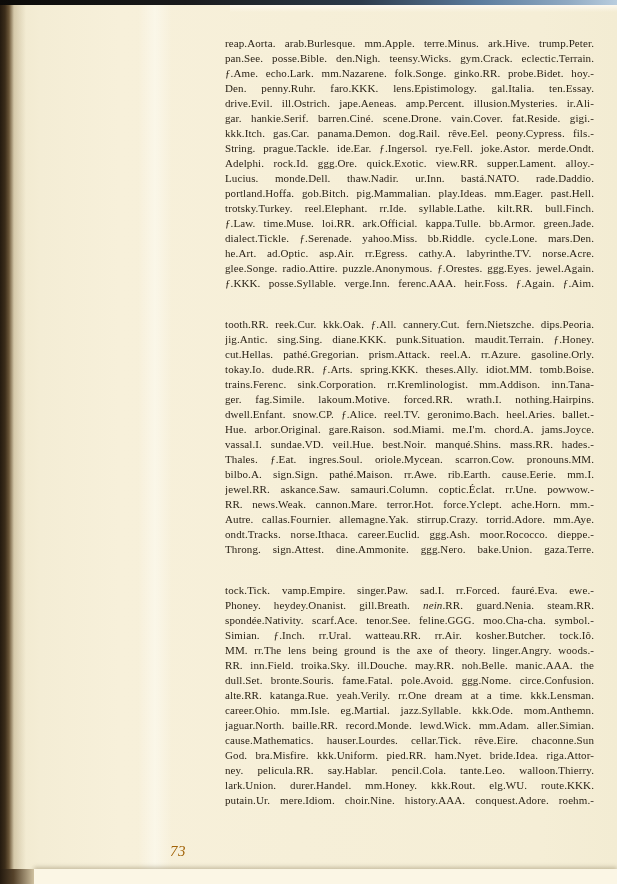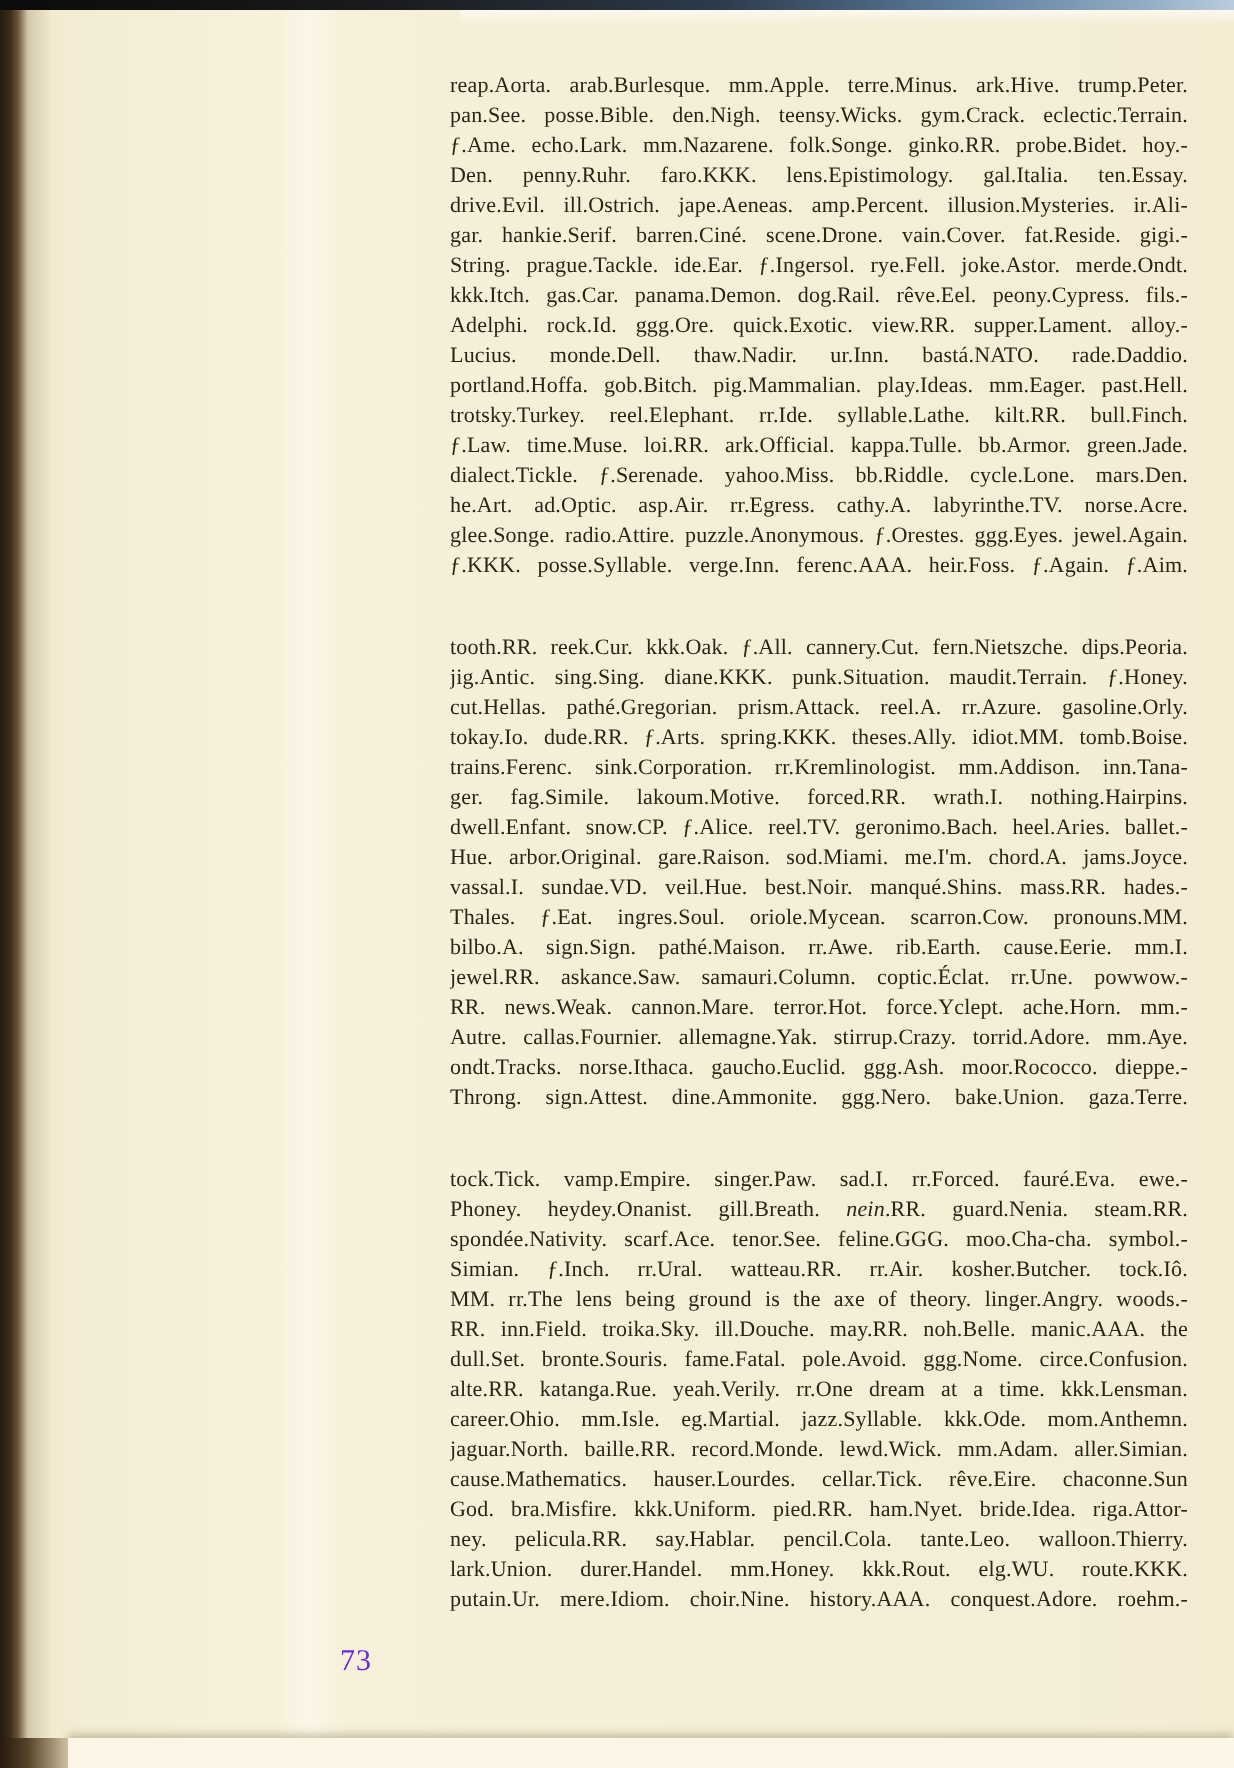--- a/index.html
+++ b/index.html
@@ -55,23 +55,23 @@
   }
   .para { margin: 0 0 26px 0; }
   .line {
     height: 15px; overflow: hidden;
     text-align: justify;
     text-align-last: justify;
     margin-left: 47px;
   }
   .line i { font-style: italic; }
   .page-number {
-    position: absolute; left: 170px; top: 821px;
+    position: absolute; left: 170px; top: 841px;
     font-size: 15px; line-height: 20px;
-    color: #6d28d9; letter-spacing: 0.5px;
+    color: #a16207; letter-spacing: 0.5px; font-style: italic;
   }
 </style>
 </head>
 <body>
 
 <div class="scan-root">
   <div class="paper"></div>
   <div class="gutter-highlight"></div>
   <div class="edge-left"></div>
   <div class="edge-top"></div>
@@ -80,22 +80,22 @@
   <div class="edge-bottom-left"></div>
 
   <div class="textblock">
     <div class="para">
         <div class="line">reap.Aorta. arab.Burlesque. mm.Apple. terre.Minus. ark.Hive. trump.Peter.</div>
         <div class="line">pan.See. posse.Bible. den.Nigh. teensy.Wicks. gym.Crack. eclectic.Terrain.</div>
         <div class="line">ƒ.Ame. echo.Lark. mm.Nazarene. folk.Songe. ginko.RR. probe.Bidet. hoy.-</div>
         <div class="line">Den. penny.Ruhr. faro.KKK. lens.Epistimology. gal.Italia. ten.Essay.</div>
         <div class="line">drive.Evil. ill.Ostrich. jape.Aeneas. amp.Percent. illusion.Mysteries. ir.Ali-</div>
         <div class="line">gar. hankie.Serif. barren.Ciné. scene.Drone. vain.Cover. fat.Reside. gigi.-</div>
+        <div class="line">kkk.Itch. gas.Car. panama.Demon. dog.Rail. rêve.Eel. peony.Cypress. fils.-</div>
         <div class="line">String. prague.Tackle. ide.Ear. ƒ.Ingersol. rye.Fell. joke.Astor. merde.Ondt.</div>
-        <div class="line">kkk.Itch. gas.Car. panama.Demon. dog.Rail. rêve.Eel. peony.Cypress. fils.-</div>
         <div class="line">Adelphi. rock.Id. ggg.Ore. quick.Exotic. view.RR. supper.Lament. alloy.-</div>
         <div class="line">Lucius. monde.Dell. thaw.Nadir. ur.Inn. bastá.NATO. rade.Daddio.</div>
         <div class="line">portland.Hoffa. gob.Bitch. pig.Mammalian. play.Ideas. mm.Eager. past.Hell.</div>
         <div class="line">trotsky.Turkey. reel.Elephant. rr.Ide. syllable.Lathe. kilt.RR. bull.Finch.</div>
         <div class="line">ƒ.Law. time.Muse. loi.RR. ark.Official. kappa.Tulle. bb.Armor. green.Jade.</div>
         <div class="line">dialect.Tickle. ƒ.Serenade. yahoo.Miss. bb.Riddle. cycle.Lone. mars.Den.</div>
         <div class="line">he.Art. ad.Optic. asp.Air. rr.Egress. cathy.A. labyrinthe.TV. norse.Acre.</div>
         <div class="line">glee.Songe. radio.Attire. puzzle.Anonymous. ƒ.Orestes. ggg.Eyes. jewel.Again.</div>
         <div class="line">ƒ.KKK. posse.Syllable. verge.Inn. ferenc.AAA. heir.Foss. ƒ.Again. ƒ.Aim.</div>
       </div>
@@ -107,21 +107,21 @@
         <div class="line">trains.Ferenc. sink.Corporation. rr.Kremlinologist. mm.Addison. inn.Tana-</div>
         <div class="line">ger. fag.Simile. lakoum.Motive. forced.RR. wrath.I. nothing.Hairpins.</div>
         <div class="line">dwell.Enfant. snow.CP. ƒ.Alice. reel.TV. geronimo.Bach. heel.Aries. ballet.-</div>
         <div class="line">Hue. arbor.Original. gare.Raison. sod.Miami. me.I'm. chord.A. jams.Joyce.</div>
         <div class="line">vassal.I. sundae.VD. veil.Hue. best.Noir. manqué.Shins. mass.RR. hades.-</div>
         <div class="line">Thales. ƒ.Eat. ingres.Soul. oriole.Mycean. scarron.Cow. pronouns.MM.</div>
         <div class="line">bilbo.A. sign.Sign. pathé.Maison. rr.Awe. rib.Earth. cause.Eerie. mm.I.</div>
         <div class="line">jewel.RR. askance.Saw. samauri.Column. coptic.Éclat. rr.Une. powwow.-</div>
         <div class="line">RR. news.Weak. cannon.Mare. terror.Hot. force.Yclept. ache.Horn. mm.-</div>
         <div class="line">Autre. callas.Fournier. allemagne.Yak. stirrup.Crazy. torrid.Adore. mm.Aye.</div>
-        <div class="line">ondt.Tracks. norse.Ithaca. gaucho.Euclid. ggg.Ash. moor.Rococco. dieppe.-</div>
+        <div class="line">ondt.Tracks. norse.Ithaca. career.Euclid. ggg.Ash. moor.Rococco. dieppe.-</div>
         <div class="line">Throng. sign.Attest. dine.Ammonite. ggg.Nero. bake.Union. gaza.Terre.</div>
       </div>
     <div class="para">
         <div class="line">tock.Tick. vamp.Empire. singer.Paw. sad.I. rr.Forced. fauré.Eva. ewe.-</div>
         <div class="line">Phoney. heydey.Onanist. gill.Breath. <i>nein</i>.RR. guard.Nenia. steam.RR.</div>
         <div class="line">spondée.Nativity. scarf.Ace. tenor.See. feline.GGG. moo.Cha-cha. symbol.-</div>
         <div class="line">Simian. ƒ.Inch. rr.Ural. watteau.RR. rr.Air. kosher.Butcher. tock.Iô.</div>
         <div class="line">MM. rr.The lens being ground is the axe of theory. linger.Angry. woods.-</div>
         <div class="line">RR. inn.Field. troika.Sky. ill.Douche. may.RR. noh.Belle. manic.AAA. the</div>
         <div class="line">dull.Set. bronte.Souris. fame.Fatal. pole.Avoid. ggg.Nome. circe.Confusion.</div>

